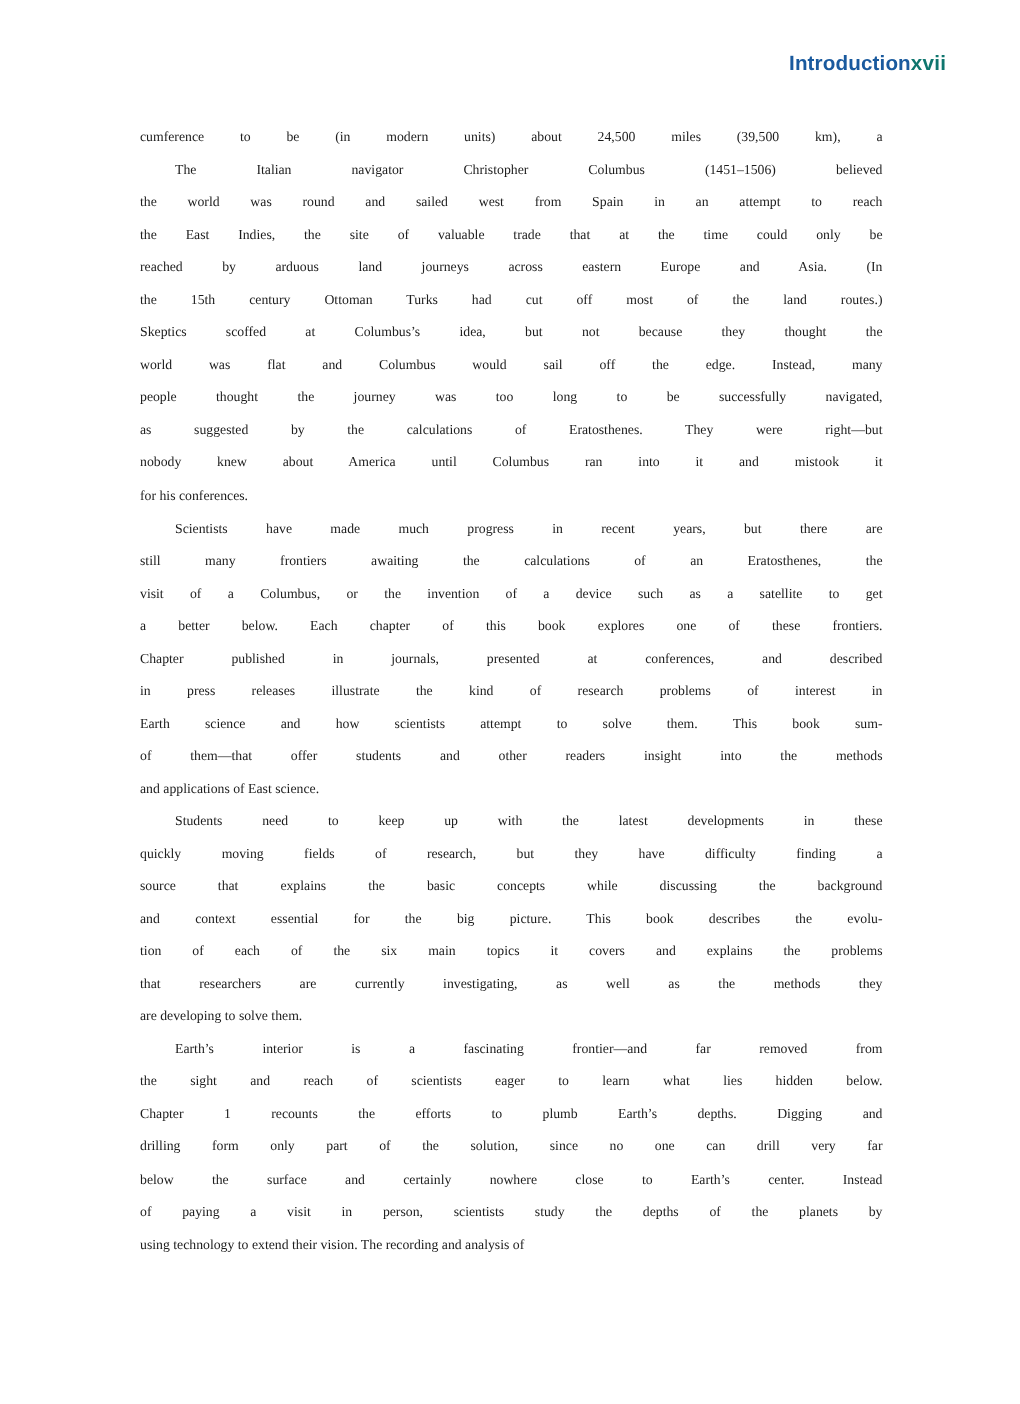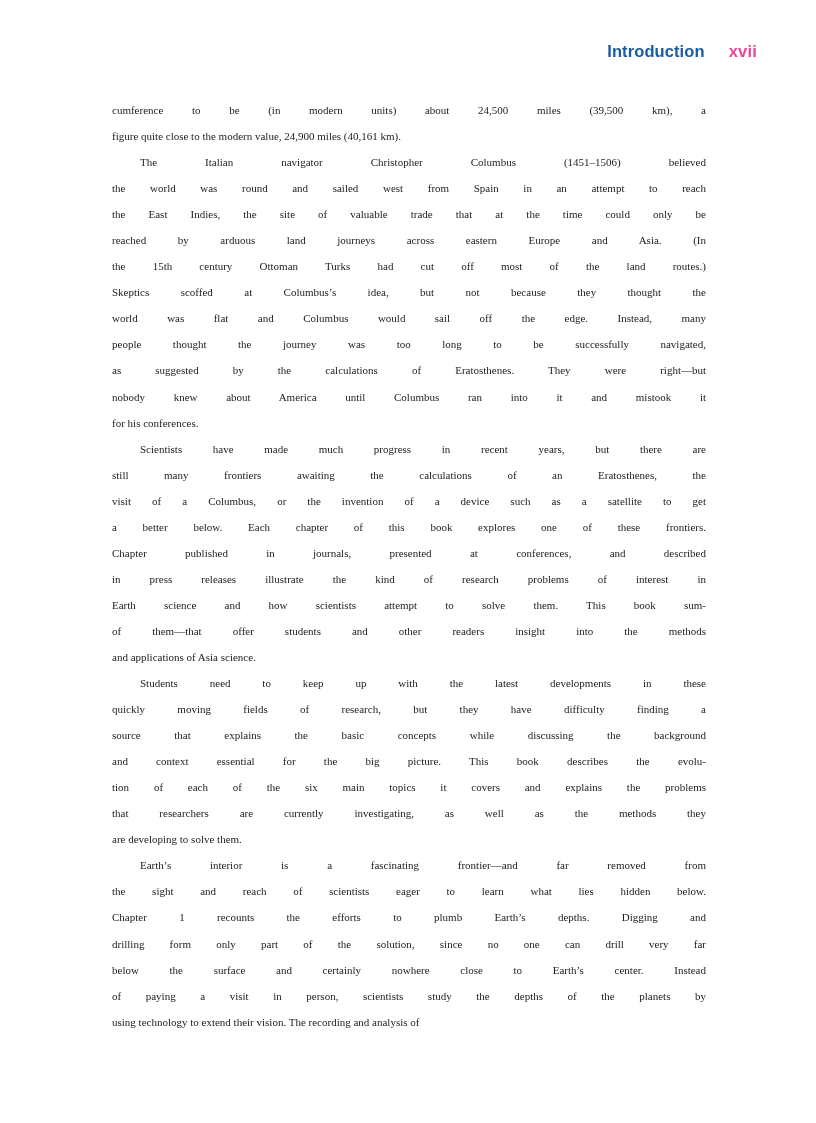--- a/index.html
+++ b/index.html
@@ -38,22 +38,21 @@
   }
   .rh-section {
     font-size: 16.5px;
     font-weight: bold;
     letter-spacing: 0.1px;
     color: #1a5a9e;
   }
   .rh-folio {
     font-size: 16.5px;
     font-weight: bold;
-    color: #ec4899;
-    margin-left: 24px;
+    color: #0f766e;
     letter-spacing: 0.2px;
   }
 
   
   .textblock {
     position: absolute;
     left: 112px;
     top: 97px;
     width: 594px;
   }
@@ -88,21 +87,20 @@
 <div class="page">
 
   <div class="running-head">
     <span class="rh-section" style="color: rgb(26, 90, 158); text-align: center;">Introduction</span>
     <span class="rh-folio">xvii</span>
   </div>
 
   <div class="textblock">
       <p class="para">
         <span class="line">cumference to be (in modern units) about 24,500 miles (39,500 km), a</span>
-        <span class="line last">figure quite close to the modern value, 24,900 miles (40,161 km).</span>
       </p>
       <p class="para">
         <span class="line indent">The Italian navigator Christopher Columbus (1451–1506) believed</span>
         <span class="line">the world was round and sailed west from Spain in an attempt to reach</span>
         <span class="line">the East Indies, the site of valuable trade that at the time could only be</span>
         <span class="line">reached by arduous land journeys across eastern Europe and Asia. (In</span>
         <span class="line">the 15th century Ottoman Turks had cut off most of the land routes.)</span>
         <span class="line">Skeptics scoffed at Columbus’s idea, but not because they thought the</span>
         <span class="line">world was flat and Columbus would sail off the edge. Instead, many</span>
         <span class="line">people thought the journey was too long to be successfully navigated,</span>
@@ -112,21 +110,21 @@
       </p>
       <p class="para">
         <span class="line indent">Scientists have made much progress in recent years, but there are</span>
         <span class="line">still many frontiers awaiting the calculations of an Eratosthenes, the</span>
         <span class="line">visit of a Columbus, or the invention of a device such as a satellite to get</span>
         <span class="line">a better below. Each chapter of this book explores one of these frontiers.</span>
         <span class="line">Chapter published in journals, presented at conferences, and described</span>
         <span class="line">in press releases illustrate the kind of research problems of interest in</span>
         <span class="line">Earth science and how scientists attempt to solve them. This book sum-</span>
         <span class="line">of them—that offer students and other readers insight into the methods</span>
-        <span class="line last">and applications of Asia science.</span>
+        <span class="line last">and applications of East science.</span>
       </p>
       <p class="para">
         <span class="line indent">Students need to keep up with the latest developments in these</span>
         <span class="line">quickly moving fields of research, but they have difficulty finding a</span>
         <span class="line">source that explains the basic concepts while discussing the background</span>
         <span class="line">and context essential for the big picture. This book describes the evolu-</span>
         <span class="line">tion of each of the six main topics it covers and explains the problems</span>
         <span class="line">that researchers are currently investigating, as well as the methods they</span>
         <span class="line last">are developing to solve them.</span>
       </p>

